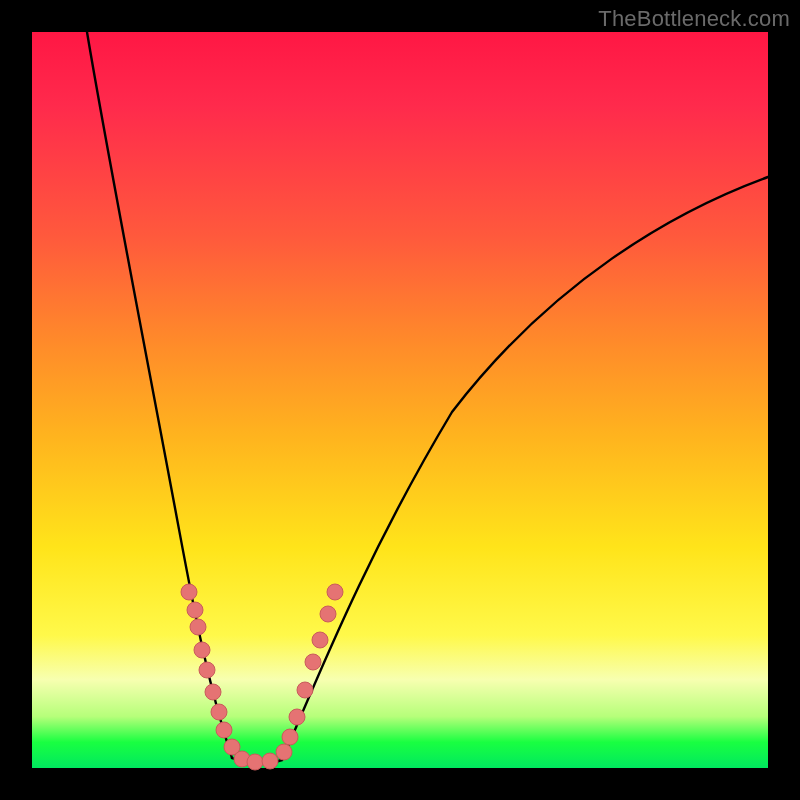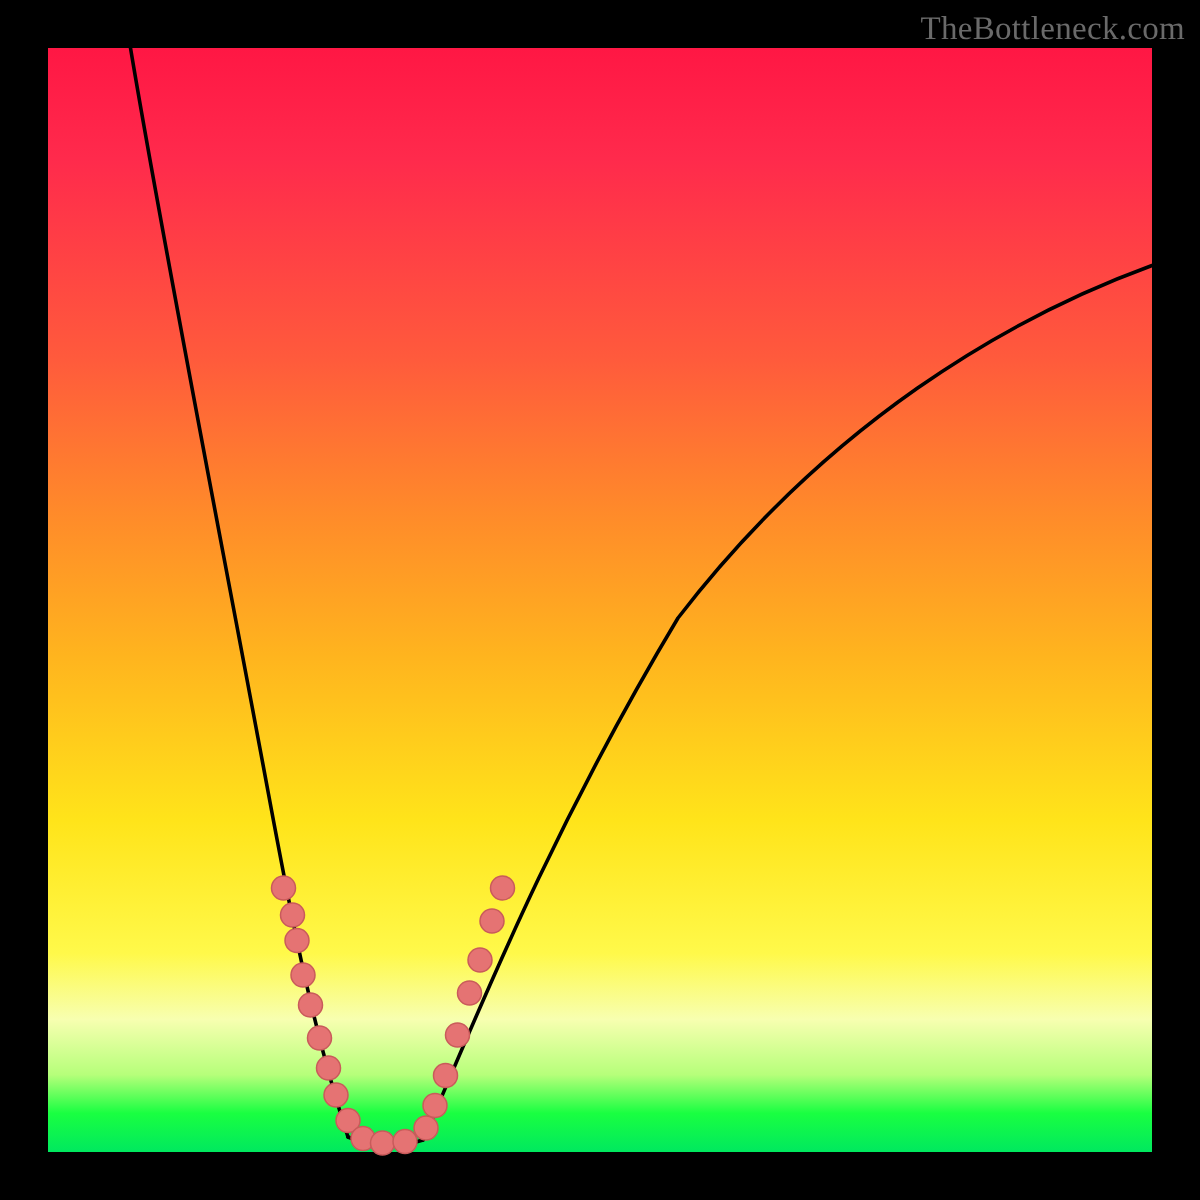--- a/index.html
+++ b/index.html
@@ -56,21 +56,21 @@
   }
   .dot {
     fill: #e57373;
     stroke: #c95b5b;
     stroke-width: 1;
   }
   .watermark {
     position: absolute;
     top: 6px;
     right: 10px;
-    font-family: Liberation Serif, serif;
+    font-family: Liberation Sans, sans-serif;
     font-size: 22px;
     color: #6a6a6a;
     letter-spacing: 0.2px;
     user-select: none;
   }
 </style>
 </head>
 <body>
 
 <div class="frame">

